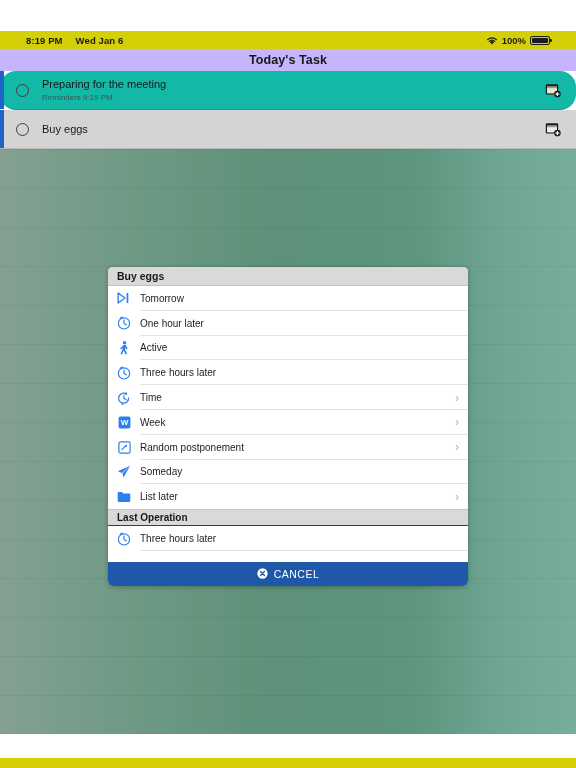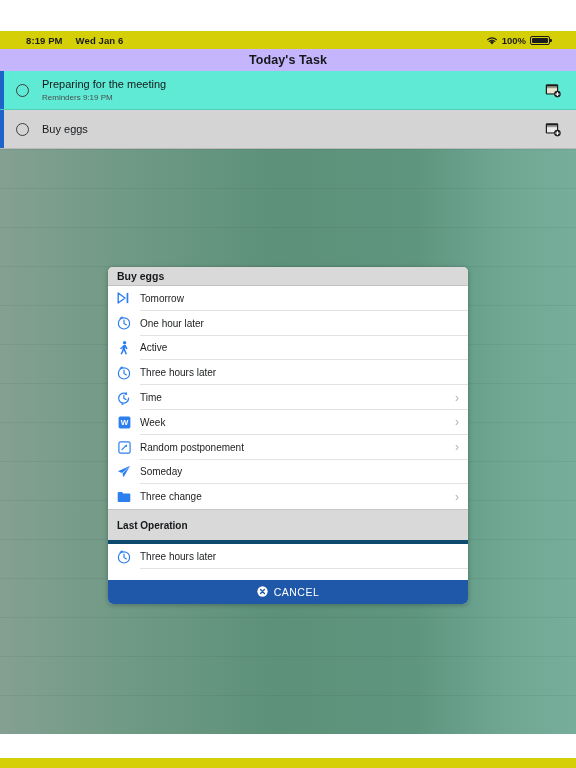--- a/index.html
+++ b/index.html
@@ -52,21 +52,21 @@
     font-size: 12.5px; font-weight: bold; color:#16181a; letter-spacing:.1px;
   }
 
   
   .tasklist { flex: 0 0 auto; }
   .task-row {
     height: 39px; display:flex; align-items:stretch; position:relative;
     border-bottom: 1px solid rgba(0,0,0,.12);
   }
   .task-row .accent { width: 4px; background: #1d63c9; flex: 0 0 4px; }
-  .task-row.sel { background: #5eead4; }
+  .task-row.sel { background: #14b8a6; border-radius: 16px; }
   .task-row.alt { background: #d4d4d4; }
   .task-check {
     width: 36px; display:flex; align-items:center; justify-content:center; flex:0 0 36px;
   }
   .circle {
     width: 13px; height: 13px; border-radius: 50%;
     border: 1.3px solid #3d3d3d; background: transparent;
   }
   .task-body { flex:1 1 auto; display:flex; flex-direction:column; justify-content:center; padding-left:2px; }
   .task-title { font-size: 11px; color:#15181b; line-height: 14px; }
@@ -128,23 +128,23 @@
     flex:1 1 auto; font-size: 10px; color:#1a1c1e;
   }
   .dlg-item .sep {
     position:absolute; left:32px; right:0; bottom:0; height:1px; background:#e2e2e2;
   }
   .chev {
     width: 22px; flex:0 0 22px; display:flex; align-items:center; justify-content:center;
     color:#b0b0b0; font-size: 12px; line-height:1;
   }
   .dlg-section {
-    height: 35px; background:#d9d9d9; display:flex; align-items:center;
+    height: 17px; background:#d9d9d9; display:flex; align-items:center;
     padding-left: 9px; font-size: 10px; font-weight: bold; color:#15181b;
-    border-top:1px solid #c6c6c6; border-bottom:4px solid #0c4a6e;
+    border-top:1px solid #c6c6c6; border-bottom:1px solid #0c4a6e;
   }
   .dlg-gap { height: 11px; background:#fff; }
   .dlg-cancel {
     height: 24px; background:#1f58a8; display:flex; align-items:center; justify-content:center;
     gap: 6px; cursor:pointer;
   }
   .dlg-cancel .ctext {
     color:#fff; font-size: 10.5px; letter-spacing: .5px;
   }
   svg { display:block; }
@@ -374,21 +374,21 @@
         <span class="chev"></span>
         <span class="sep"></span>
       </div>
 
       <div class="dlg-item nosep">
         <span class="ico">
           <svg width="14" height="12" viewBox="0 0 14 12">
             <path d="M0.7 2.1 a1.1 1.1 0 0 1 1.1-1.1 H5 l1.3 1.5 H12.2 a1.1 1.1 0 0 1 1.1 1.1 V9.9 a1.1 1.1 0 0 1 -1.1 1.1 H1.8 A1.1 1.1 0 0 1 .7 9.9 Z" fill="#2d7ff0"></path>
           </svg>
         </span>
-        <span class="lbl">Three change</span>
+        <span class="lbl">List later</span>
         <span class="chev">›</span>
 
       </div>
 
       <div class="dlg-section">Last Operation</div>
 
       <div class="dlg-item">
         <span class="ico">
           <svg width="14" height="14" viewBox="0 0 14 14">
             <circle cx="7" cy="7.4" r="5.6" fill="none" stroke="#2d7ff0" stroke-width="1.2"></circle>

